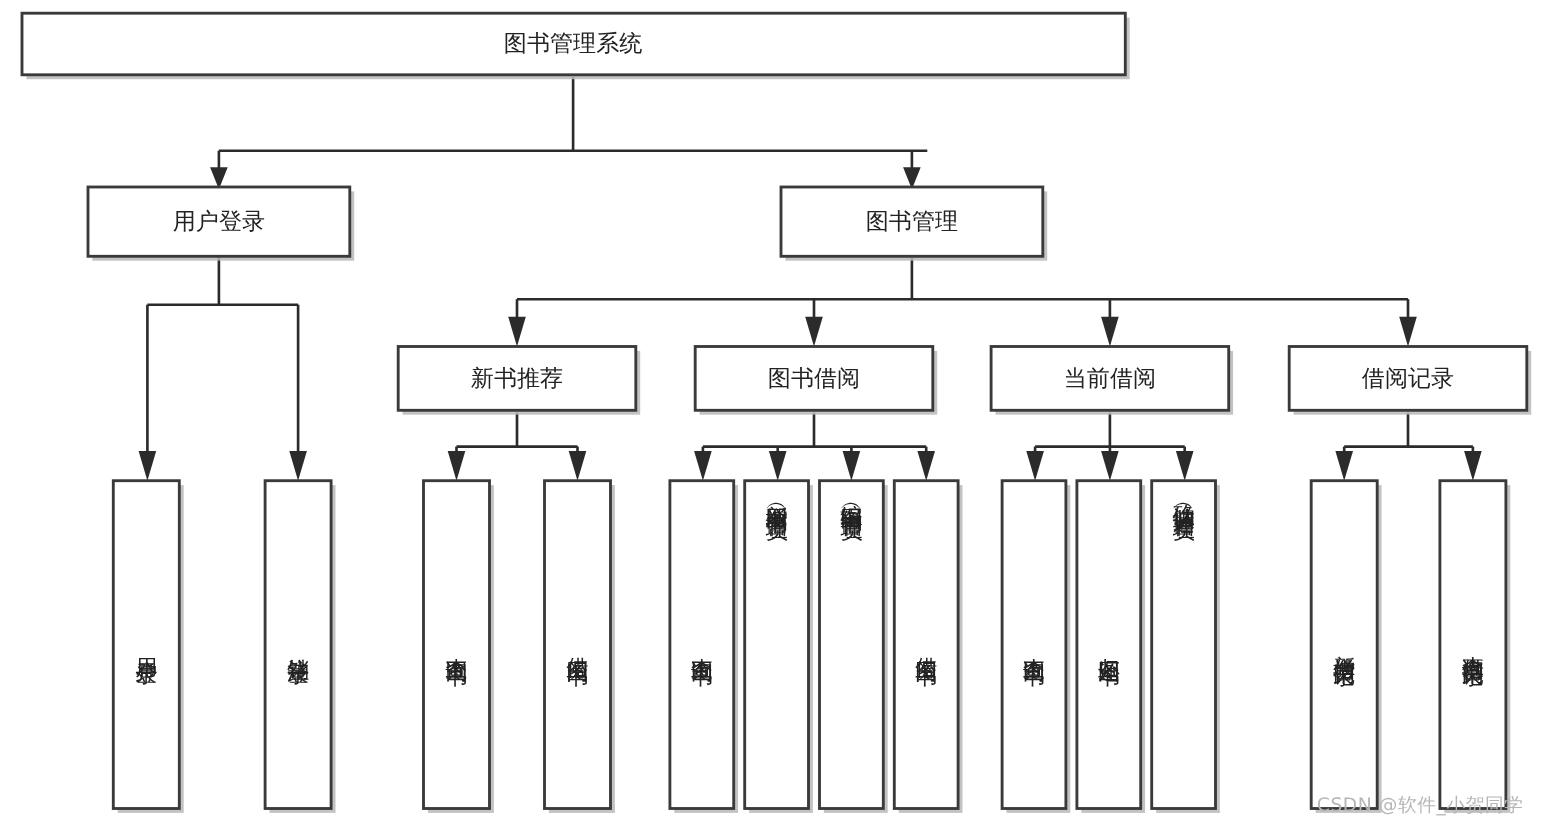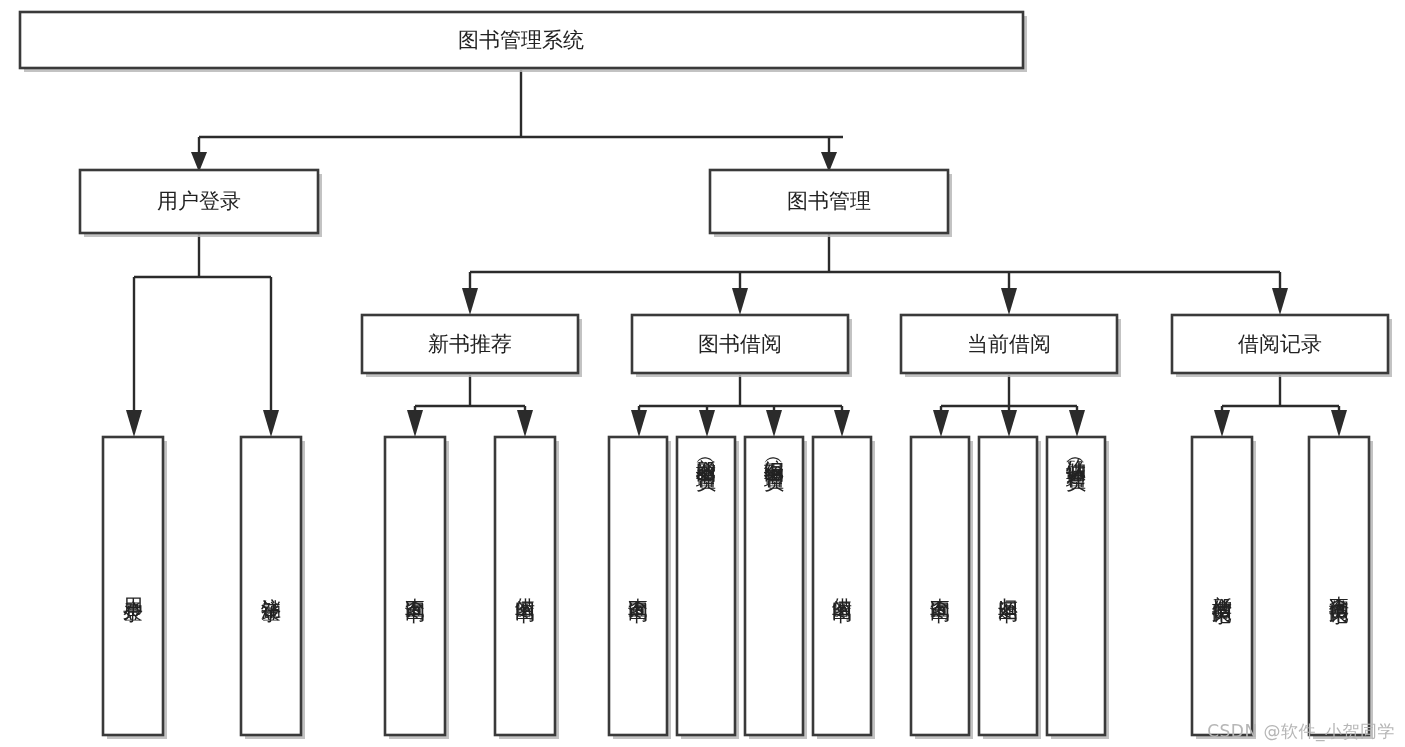--- a/index.html
+++ b/index.html
@@ -66,21 +66,21 @@
     font-family: "DejaVu Sans", "Liberation Sans", sans-serif;
     font-size: 20px;
     line-height: 1.06;
     letter-spacing: 2px;
     color: #222222;
     white-space: nowrap;
     text-align: center;
   }
   .watermark {
     position: absolute;
-    right: 10px;
+    right: 20px;
     bottom: 4px;
     font-family: "DejaVu Sans", "Liberation Sans", sans-serif;
     font-size: 17px;
     color: #b6b6b6;
     letter-spacing: 0.5px;
     white-space: nowrap;
   }
 </style>
 </head>
 <body>

